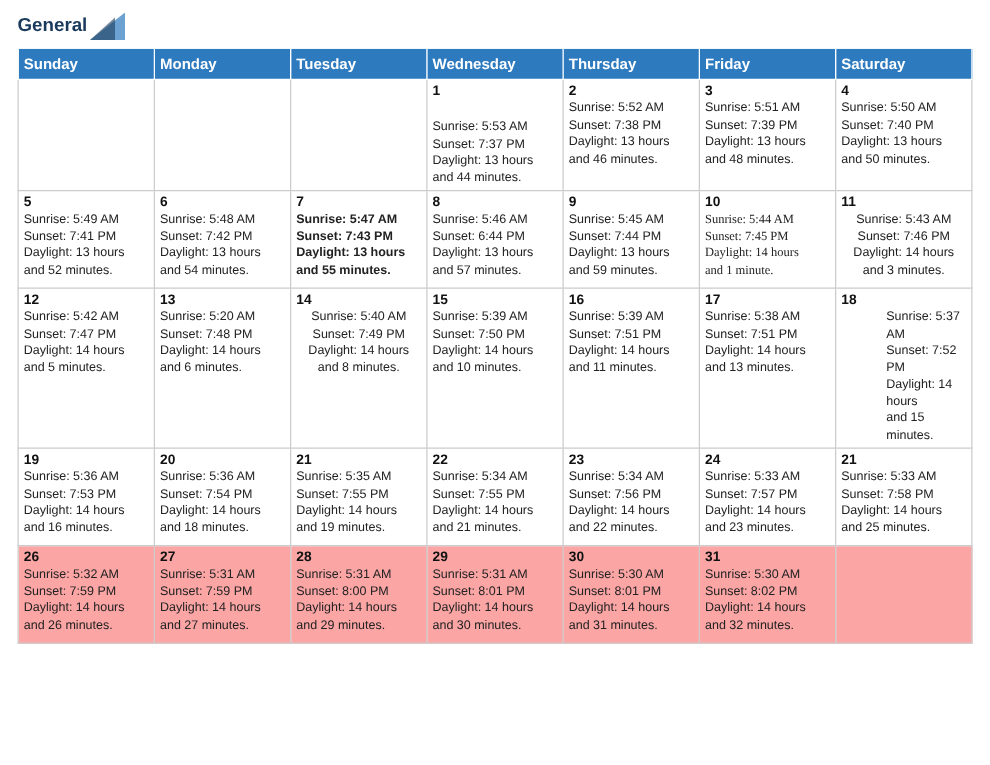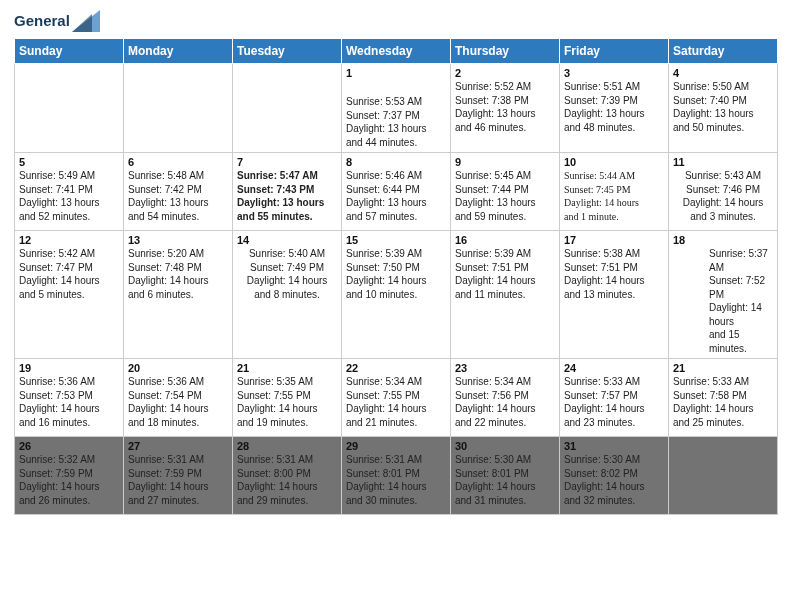--- a/index.html
+++ b/index.html
@@ -69,21 +69,21 @@
     tbody td {
       border: 1px solid #ccc;
       vertical-align: top;
       padding: 3px 4px;
       font-size: 10.2px;
       color: #222;
       height: 78px;
       background: #fff;
     }
     tbody tr:last-child td {
-      background: #737373;
+      background: #fca5a5;
     }
     .day-number {
       font-weight: bold;
       font-size: 11px;
       margin-bottom: 1px;
       color: #111;
     }
     .day-info {
       font-size: 10px;
       line-height: 1.35;

